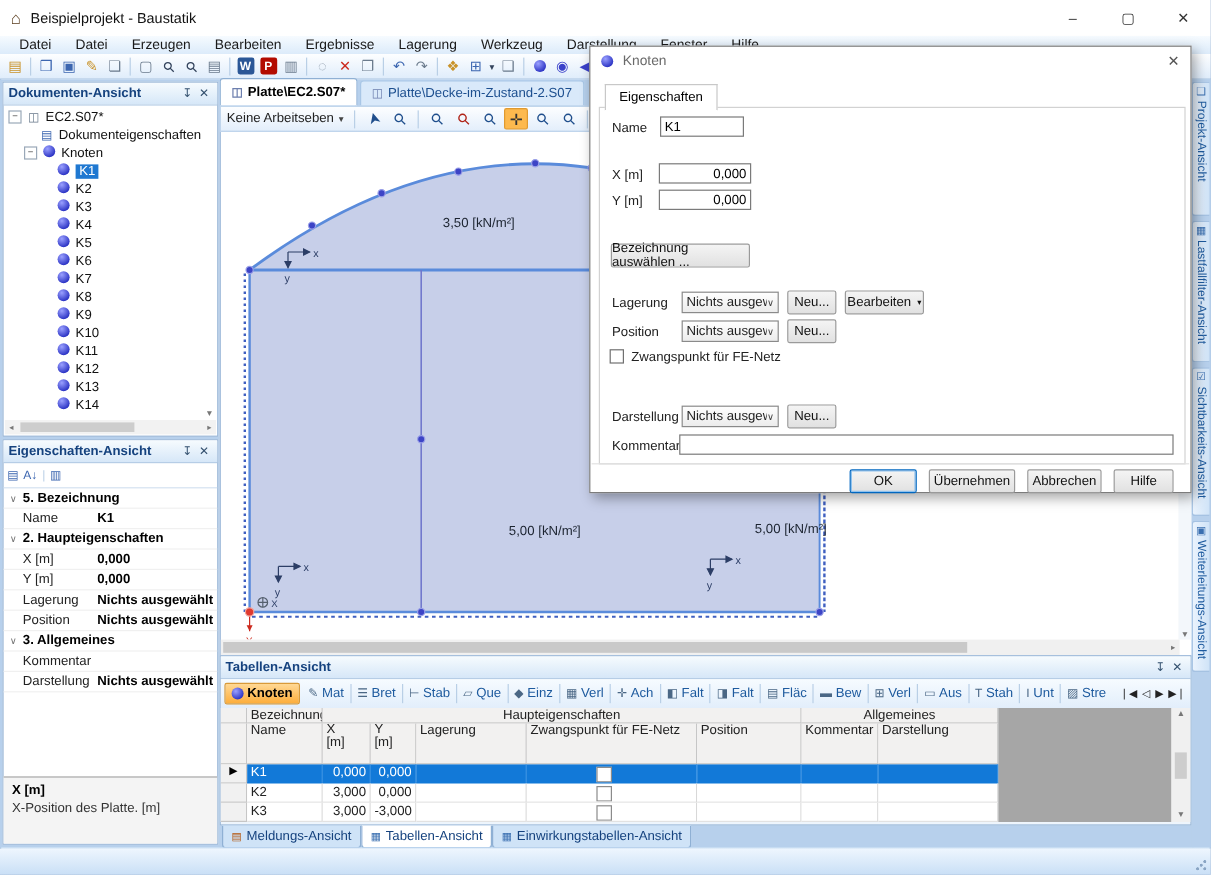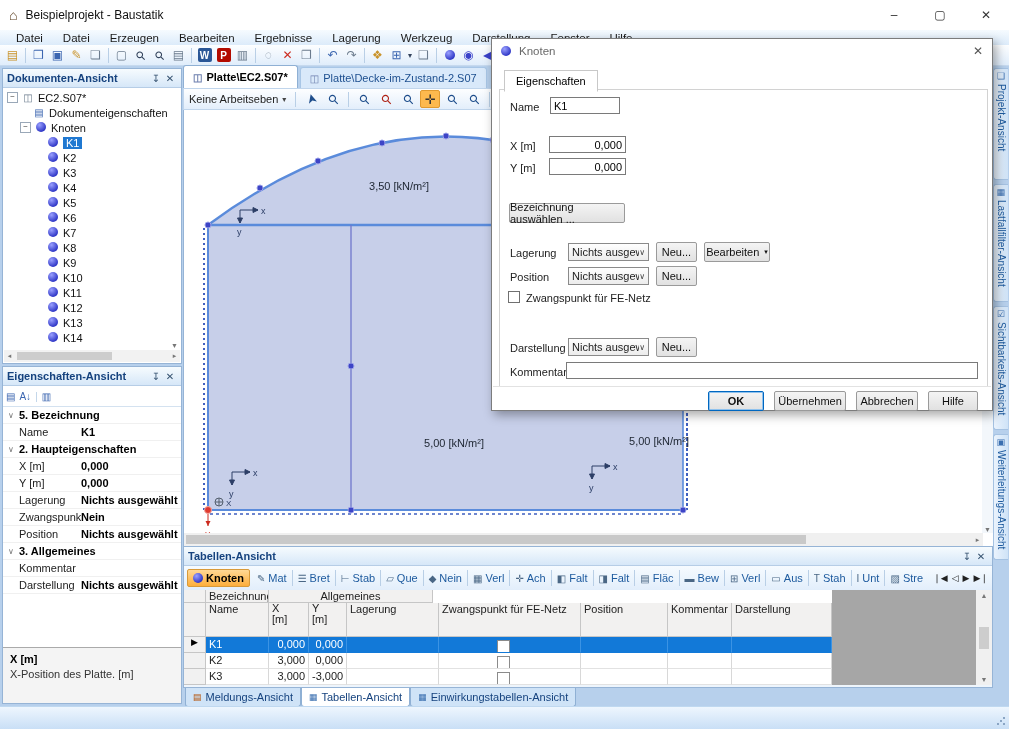--- a/index.html
+++ b/index.html
@@ -115,21 +115,21 @@
   
   #dialog{position:absolute;left:491px;top:38px;width:502px;height:373px;background:#fff;border:1px solid #7c7c7c;box-shadow:3px 4px 10px rgba(0,0,0,.35);box-sizing:border-box;z-index:50;}
   #dlgtitle{height:24px;display:flex;align-items:center;padding:0 9px;gap:8px;}
   #dlgtitle .dt{color:#6a6a6a;font-size:11.5px;flex:1;}
   #dlgtitle .dx{color:#555;font-size:12px;}
   .dlgtab{position:absolute;left:12px;top:31px;height:20px;padding:0 11px;line-height:20px;background:#fff;border:1px solid #c8c8c8;border-bottom:1px solid #fff;z-index:2;color:#000;}
   .dlgpanel{position:absolute;left:7px;top:50px;width:487px;height:296px;border:1px solid #d2d2d2;background:#fff;}
   .dlbl{position:absolute;color:#222;}
   .dfld{position:absolute;height:17px;border:1px solid #7a7a7a;background:#fff;font-family:"Liberation Sans",sans-serif;font-size:11px;padding:0 3px;box-sizing:border-box;}
   .dbtn{position:absolute;height:20px;background:linear-gradient(#f4f4f4,#e1e1e1);border:1px solid #9a9a9a;border-radius:2px;font-size:11px;color:#111;display:flex;align-items:center;justify-content:center;box-sizing:border-box;}
-  .dbtn.def{border:1px solid #0067c0;box-shadow:inset 0 0 0 1px #8fc2ee;font-weight:bold;}
+  .dbtn.def{border:1px solid #0067c0;box-shadow:inset 0 0 0 1px #8fc2ee;}
   .dsel{position:absolute;height:18px;width:81px;border:1px solid #8a8a8a;background:linear-gradient(#fefefe,#ececec);display:flex;align-items:center;box-sizing:border-box;padding:0 3px;}
   .dsel .st{flex:1;overflow:hidden;white-space:nowrap;color:#222;}
   .dsel .sc{font-size:8px;color:#444;}
   .dcb{position:absolute;width:12px;height:12px;border:1px solid #707070;background:#fff;box-sizing:border-box;}
   .dsep{position:absolute;left:1px;right:1px;height:1px;background:#e2e2e2;}
 </style>
 </head>
 <body>
 
 <div id="app">
@@ -319,25 +319,20 @@
         </div>
       <div class="prow">
           <span class="chev"></span>
           <span class="pl">Y [m]</span>
           <span class="pv">0,000</span>
         </div>
       <div class="prow">
           <span class="chev"></span>
           <span class="pl">Lagerung</span>
           <span class="pv">Nichts ausgewählt</span>
-        </div>
-      <div class="prow">
-          <span class="chev"></span>
-          <span class="pl">Zwangspunk</span>
-          <span class="pv">Nein</span>
         </div>
       <div class="prow">
           <span class="chev"></span>
           <span class="pl">Position</span>
           <span class="pv">Nichts ausgewählt</span>
         </div>
       <div class="prow cat">
           <span class="chev">∨</span>
           <span class="cl">3. Allgemeines</span>
         </div>
@@ -474,21 +469,21 @@
         <span class="ttab">
             <span class="tg">⊢</span>
             <span>Stab</span>
           </span>
         <span class="ttab">
             <span class="tg">▱</span>
             <span>Que</span>
           </span>
         <span class="ttab">
             <span class="tg">◆</span>
-            <span>Nein</span>
+            <span>Einz</span>
           </span>
         <span class="ttab">
             <span class="tg">▦</span>
             <span>Verl</span>
           </span>
         <span class="ttab">
             <span class="tg">✛</span>
             <span>Ach</span>
           </span>
         <span class="ttab">
@@ -531,20 +526,21 @@
           <span>❘◀</span>
           <span>◁</span>
           <span>▶</span>
           <span>▶❘</span>
         </span>
       </div>
       <div id="tgrid">
         <div class="grow">
           <div class="gcell ghdr c0"></div>
           <div class="gcell ghdr g1">Bezeichnung</div>
+          <div class="gcell ghdr g2">Haupteigenschaften</div>
           <div class="gcell ghdr g3">Allgemeines</div>
         </div>
         <div class="grow">
           <div class="gcell gcol c0"></div>
           <div class="gcell gcol c1">
               <div>Name</div>
             </div>
           <div class="gcell gcol c2">
               <div class="cu">X</div>
               <div class="cu">[m]</div>

